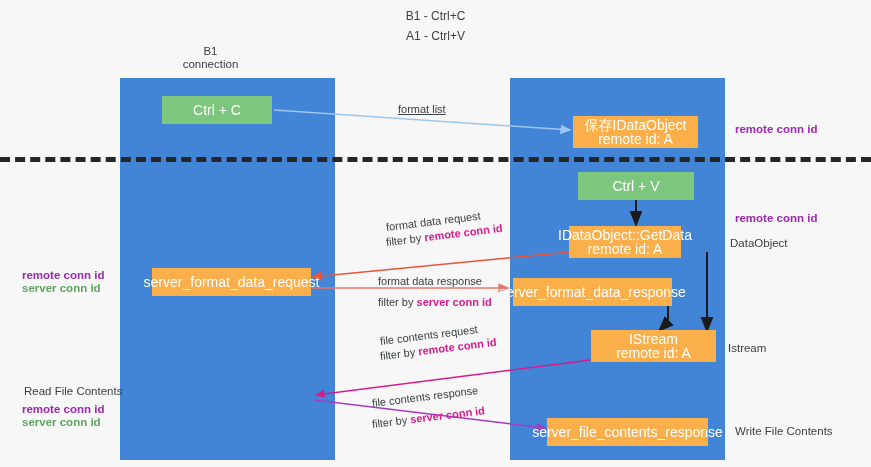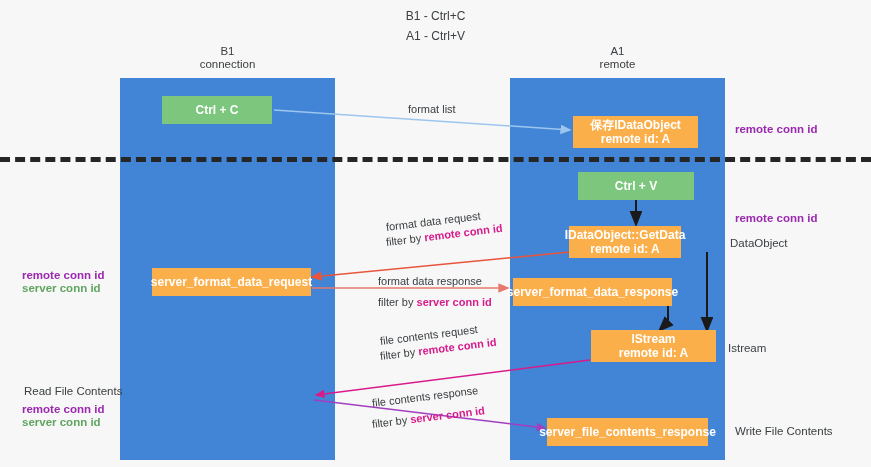--- a/index.html
+++ b/index.html
@@ -28,21 +28,21 @@
     line-height: 20px;
   }
 
   
   .col-head {
     text-align: center;
     font-size: 11.5px;
     color: #3c4043;
     line-height: 13px;
   }
-  #head-b1 { left: 120px; top: 45px; width: 215px; }
+  #head-b1 { left: 103px; top: 45px; width: 215px; }
   #head-a1 { left: 510px; top: 45px; width: 215px; }
 
   
   .lane {
     background: #4285d6;
     top: 78px;
     height: 382px;
   }
   #lane-b1 { left: 120px; width: 215px; }
   #lane-a1 { left: 510px; width: 215px; }
@@ -54,25 +54,24 @@
   }
 
   
   .box {
     box-sizing: border-box;
     display: flex;
     flex-direction: column;
     align-items: center;
     justify-content: center;
     color: #ffffff;
-    font-size: 12px;
+    font-size: 14px;
     line-height: 14px;
     text-align: center;
     padding: 14px 4px;
-    font-weight: bold;
   }
   .box.green { background: #7dc67d; }
   .box.orange { background: #fbaf4b; }
   .box .l2 { display: block; }
 
   
   .side-label {
     font-size: 11.5px;
     line-height: 14px;
     color: #3c4043;
@@ -105,24 +104,20 @@
 
   <div class="abs" id="title">
     <div>B1 - Ctrl+C</div>
     <div>A1 - Ctrl+V</div>
   </div>
 
   <div class="abs col-head" id="head-b1">
     <div>B1</div>
     <div>connection</div>
   </div>
-  <div class="abs col-head" id="head-a1">
-    <div>A1</div>
-    <div>remote</div>
-  </div>
 
   <div class="abs lane" id="lane-b1"></div>
   <div class="abs lane" id="lane-a1"></div>
 
   <svg class="overlay" viewBox="0 0 871 467">
     <defs>
       <marker id="ar-blue" markerWidth="7" markerHeight="7" refX="6" refY="3" orient="auto">
         <path d="M0,0 L7,3 L0,6 z" fill="#9cc6ee"></path>
       </marker>
       <marker id="ar-black" markerWidth="8" markerHeight="8" refX="6.5" refY="3.2" orient="auto">
@@ -190,21 +185,21 @@
   <div class="abs box orange" style="left:591px; top:330px; width:125px; height:32px;">
     <span>IStream</span>
     <span class="l2">remote id: A</span>
   </div>
 
 
   <div class="abs box orange" style="left:547px; top:418px; width:161px; height:25px;">
     <span>server_file_contents_response</span>
   </div>
 
-  <div class="abs edge-label" style="left:408px; top:102px;">format list</div>
+  <div class="abs edge-label" style="left:398px; top:102px;text-decoration:underline;">format list</div>
 
   <div class="abs" style="left:386px; top:220px;">
     <div class="edge-label rot">format data request</div>
     <div class="edge-label rot"><span>filter by </span><b class="magenta">remote conn id</b></div>
   </div>
 
   <div class="abs" style="left:378px; top:274px;">
     <div class="edge-label">format data response</div>
     <div class="edge-label" style="margin-top:6px;"><span>filter by </span><b class="magenta">server conn id</b></div>
   </div>

